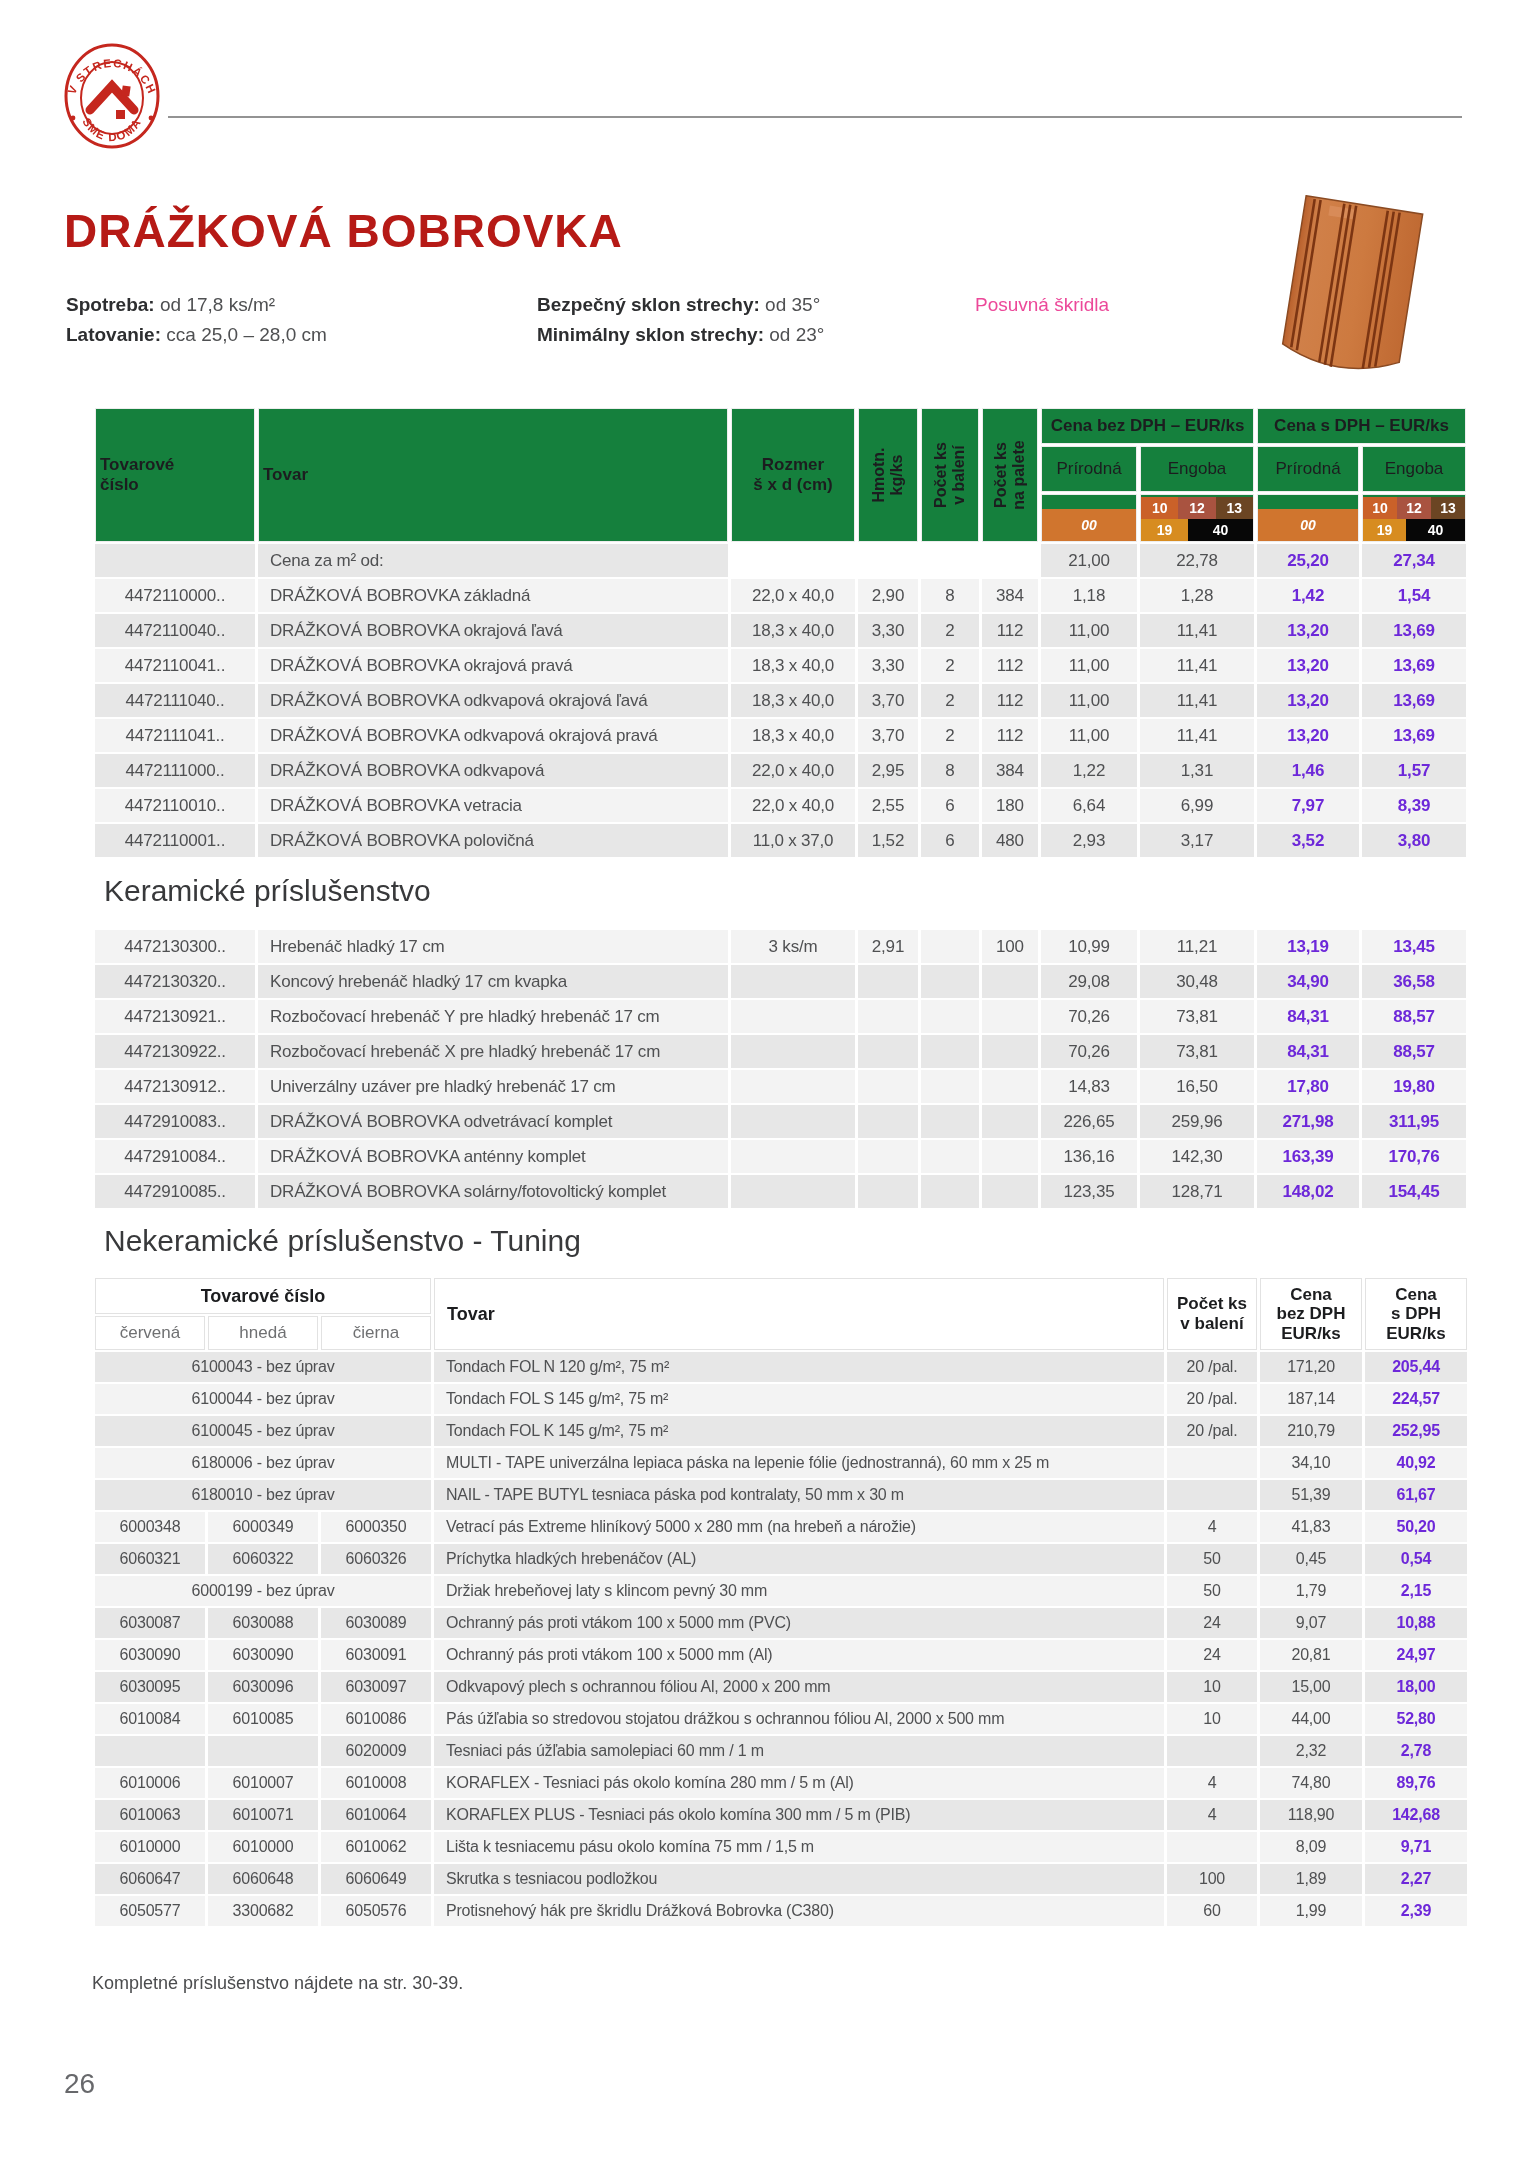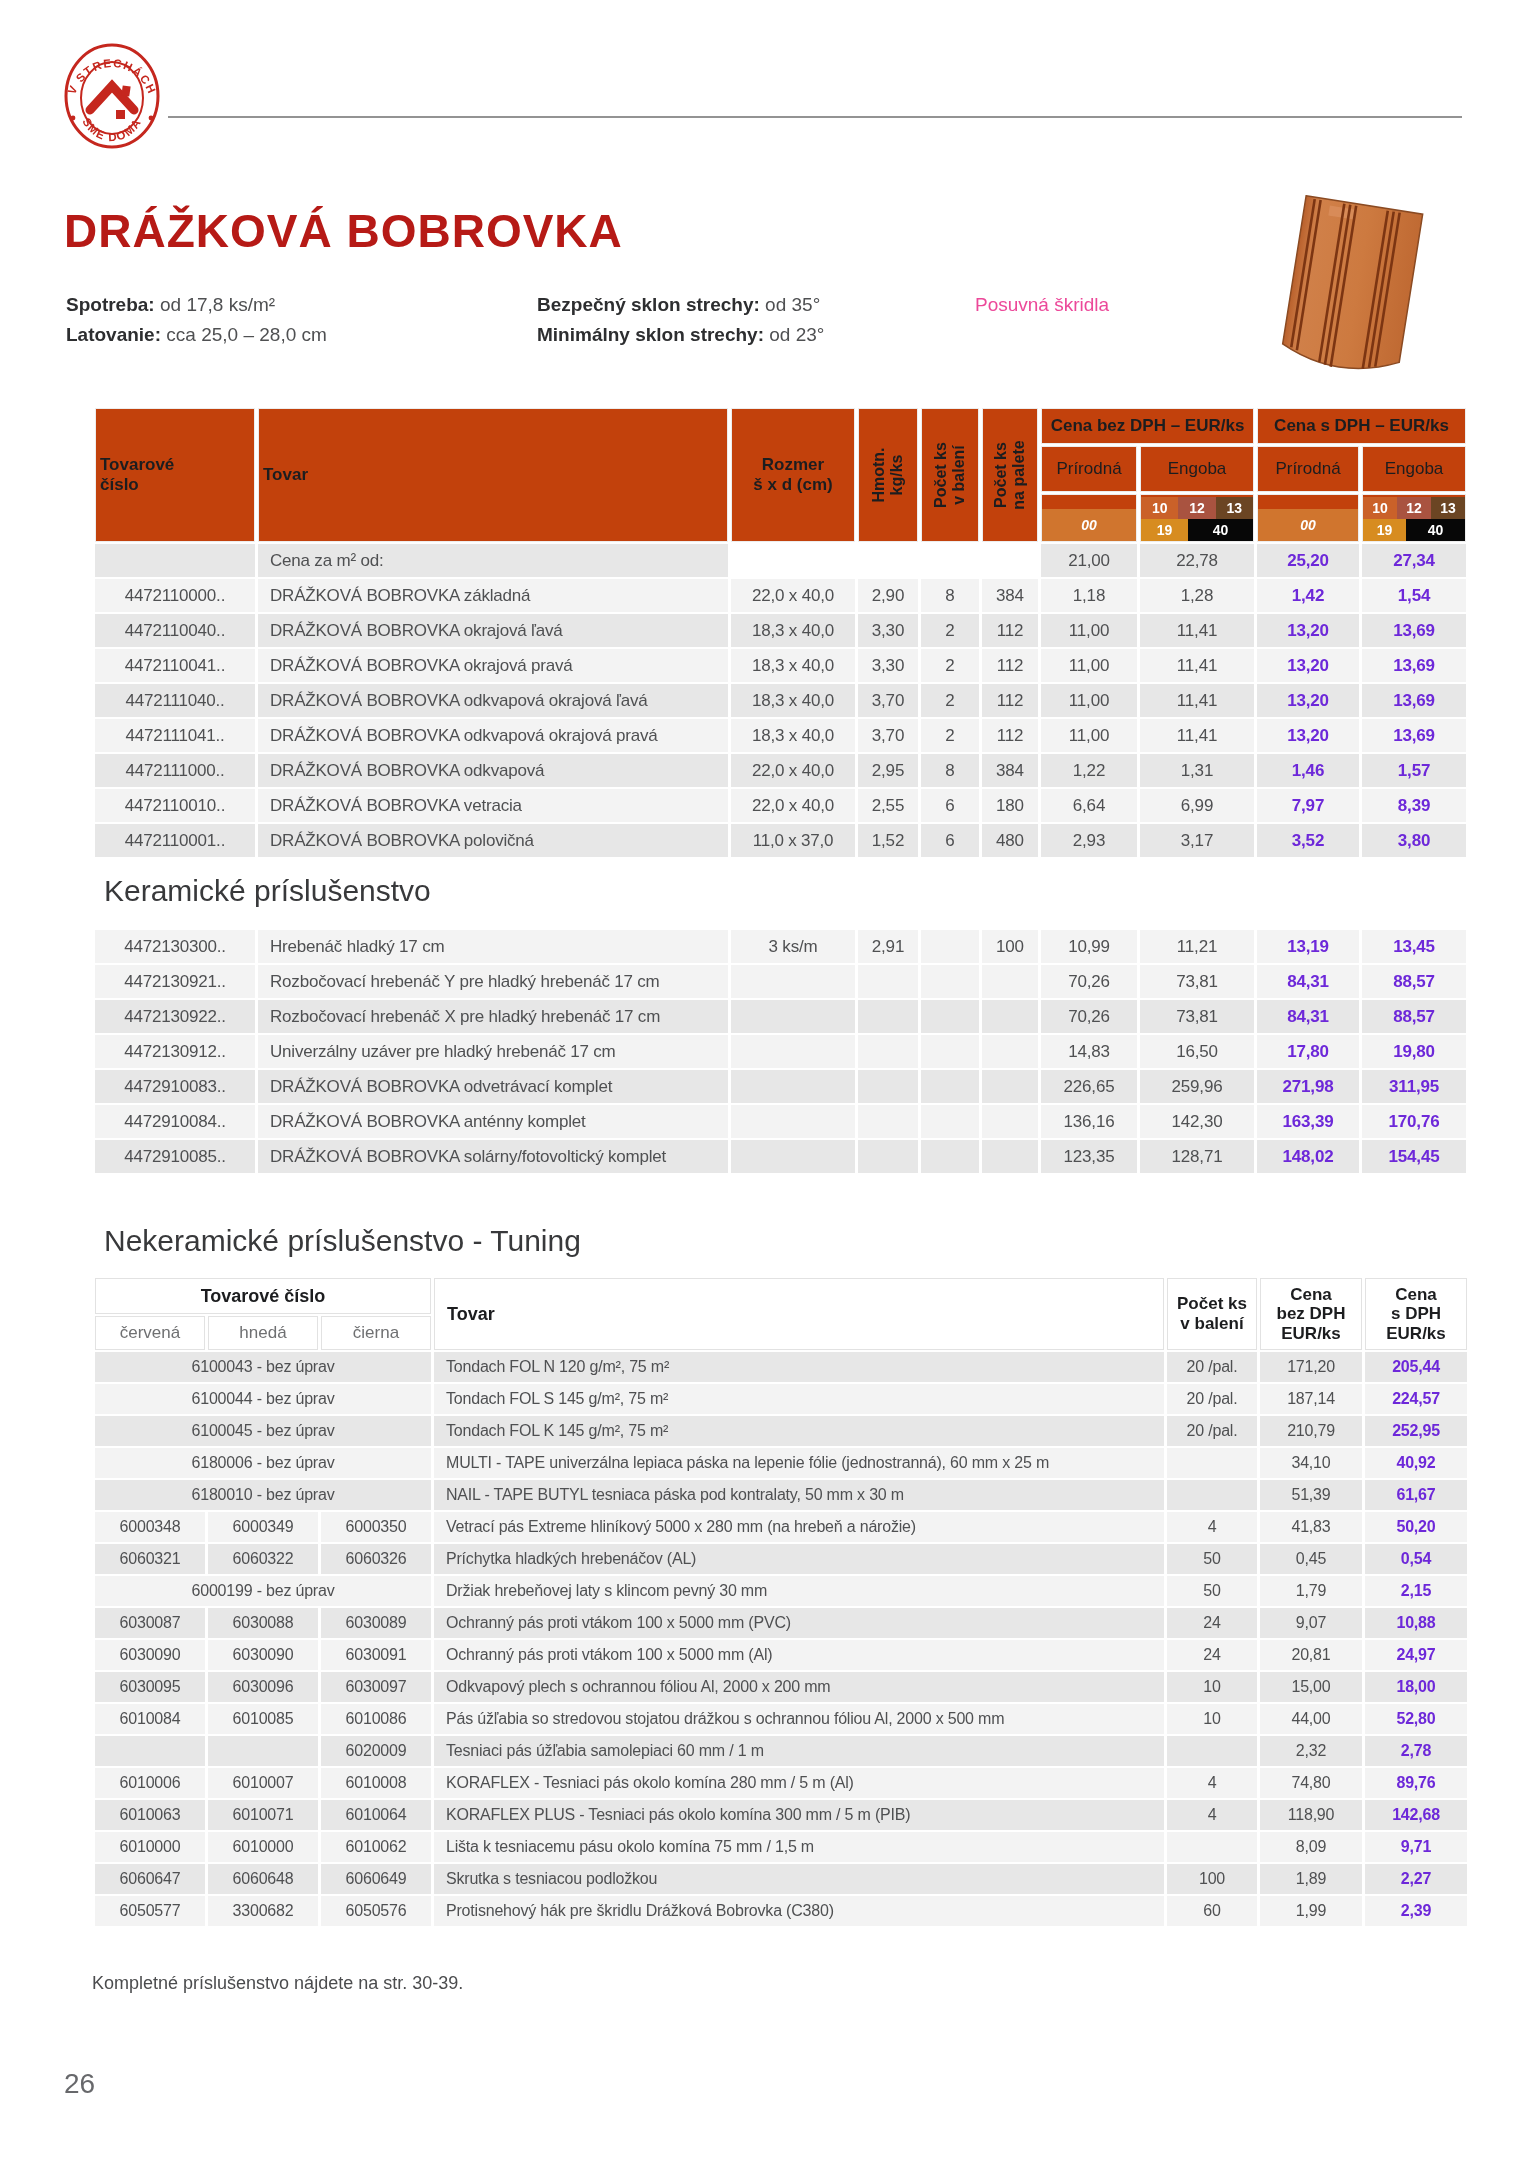--- a/index.html
+++ b/index.html
@@ -23,21 +23,21 @@
   table.tbl td,table.tbl th{padding:0 4px;overflow:hidden;}
   .r-light td{background:#f3f3f3;}
   .r-dark td{background:#e7e7e7;}
   td.c-blank{background:#ffffff !important;}
   .tbl tbody td{height:33px;font-size:17px;letter-spacing:-0.2px;color:#4f5052;text-align:center;white-space:nowrap;}
   .tbl tbody td.c-name{text-align:left;padding-left:12px;}
   .tbl tbody td.c-priceb{font-weight:bold;color:#6d28d9;}
   .tbl tbody td.c-codespan{text-align:center;}
 
   
-  .main thead th, .ceramic thead th{background:#c2410c;border:1px solid #ededed;font-size:17px;color:#1c1d1f;}
+  .main thead th, .ceramic thead th{background:#15803d;border:1px solid #ededed;font-size:17px;color:#1c1d1f;}
   th.h-left{text-align:left;padding-left:12px;font-weight:bold;font-size:19px;white-space:pre-line;line-height:1.2;}
   th.h-center{text-align:center;font-weight:bold;white-space:pre-line;line-height:1.2;}
   th.h-group{text-align:center;font-weight:bold;font-size:17px;height:34px;white-space:nowrap;}
   th.h-sub{text-align:center;font-weight:normal;color:#77787a;font-size:18px;height:44px;}
   th.rot-cell{position:relative;}
   .rot{position:absolute;left:50%;top:50%;width:130px;transform:translate(-50%,-50%) rotate(-90deg);
        text-align:center;font-weight:bold;font-size:16px;line-height:1.12;white-space:pre-line;color:#1c1d1f;}
   th.swatch-cell{position:relative;height:46px;}
   .sw-single{position:absolute;left:0;right:0;bottom:0;height:32px;display:flex;align-items:center;justify-content:center;
              color:#fff;font-weight:bold;font-size:14px;font-style:italic;}
@@ -351,20 +351,32 @@
           <td class="c-name">Hrebenáč hladký 17 cm</td>
           <td class="c-mid">3 ks/m</td>
           <td class="c-mid">2,91</td>
           <td class="c-mid"></td>
           <td class="c-mid">100</td>
           <td class="c-price">10,99</td>
           <td class="c-price">11,21</td>
           <td class="c-priceb">13,19</td>
           <td class="c-priceb">13,45</td>
         </tr>
+        <tr class="r-dark">
+          <td class="c-code">4472130320..</td>
+          <td class="c-name">Koncový hrebenáč hladký 17 cm kvapka</td>
+          <td class="c-mid"></td>
+          <td class="c-mid"></td>
+          <td class="c-mid"></td>
+          <td class="c-mid"></td>
+          <td class="c-price">29,08</td>
+          <td class="c-price">30,48</td>
+          <td class="c-priceb">34,90</td>
+          <td class="c-priceb">36,58</td>
+        </tr>
         <tr class="r-light">
           <td class="c-code">4472130921..</td>
           <td class="c-name">Rozbočovací hrebenáč Y pre hladký hrebenáč 17 cm</td>
           <td class="c-mid"></td>
           <td class="c-mid"></td>
           <td class="c-mid"></td>
           <td class="c-mid"></td>
           <td class="c-price">70,26</td>
           <td class="c-price">73,81</td>
           <td class="c-priceb">84,31</td>

